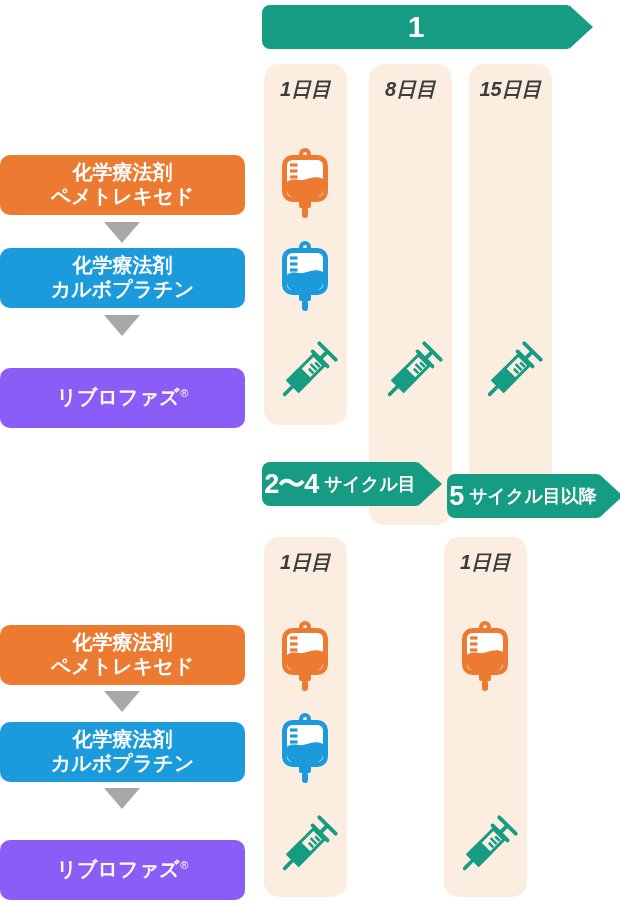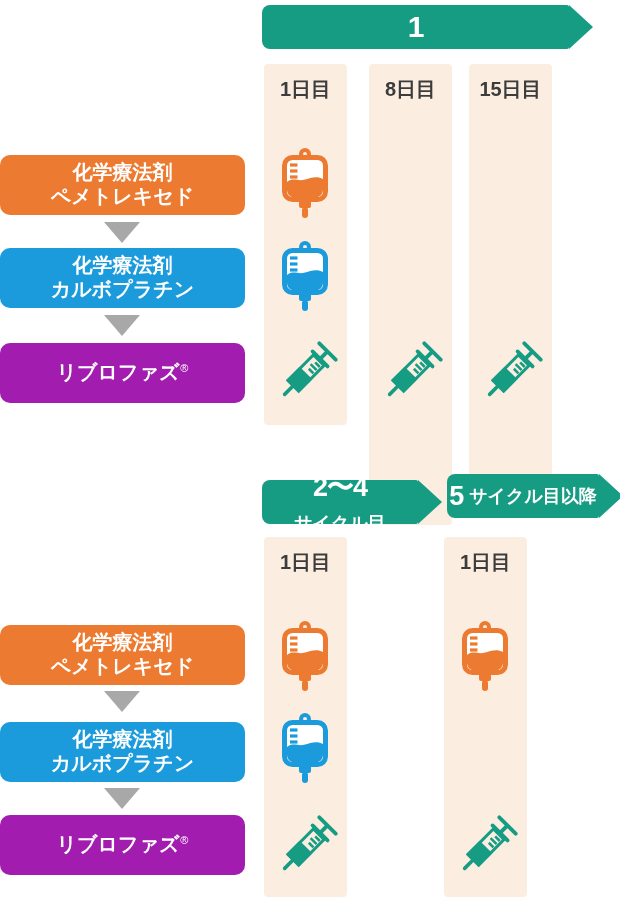--- a/index.html
+++ b/index.html
@@ -21,36 +21,36 @@
     border-top:22px solid transparent; border-bottom:22px solid transparent;
     border-left:24px solid #179c84;
   }
   .banner .num { font-size:30px; font-weight:600; letter-spacing:-1px; }
   .banner .lbl { font-size:19px; font-weight:600; }
   .banner.small .num { font-size:27px; }
   .banner.small .lbl { font-size:18px; }
 
   
   .col {
-    position:absolute; width:83px; background:#fbeee1; border-radius:4px;
+    position:absolute; width:83px; background:#fbeee1; border-radius:15px;font-style:italic;
   }
   .day {
     position:absolute; top:12px; left:0; width:100%; text-align:center;
     font-size:20px; font-weight:700; color:#3c3c3c;
   }
 
   
   .drug {
     position:absolute; left:0; width:245px; height:60px; border-radius:10px;
     display:flex; flex-direction:column; align-items:center; justify-content:center;
     color:#ffffff; font-size:20px; font-weight:700; line-height:1.18; text-align:center;
   }
   .drug.orange { background:#ec7a30; }
   .drug.blue   { background:#1b9bdc; }
-  .drug.teal   { background:#a21caf; }
+  .drug.teal   { background:#8b5cf6;margin-top:25px; }
   .drug sup { font-size:11px; font-weight:400; margin-left:1px; }
 
   .downarrow {
     position:absolute; left:104px; width:0; height:0;
     border-left:18px solid transparent; border-right:18px solid transparent;
     border-top:21px solid #a8a8a8;
   }
 
   
   .icon { position:absolute; }
@@ -151,21 +151,21 @@
     </div>
     <div class="downarrow" style="top:315px;"></div>
     <div class="drug teal" style="top:343px;">
       <span><span>リブロファズ</span><sup>®</sup></span>
     </div>
   </div>
 
   
   <div class="grp">
 
-    <div class="banner small" style="left:262px; top:480px; width:156px;flex-direction:column;">
+    <div class="banner small" style="left:262px; top:462px; width:156px;">
       <span class="num">2〜4</span>
       <span class="lbl">サイクル目</span>
     </div>
     <div class="banner small" style="left:447px; top:474px; width:152px;">
       <span class="num">5</span>
       <span class="lbl">サイクル目以降</span>
     </div>
 
     
     <div class="col" style="left:264px; top:537px; height:360px;">

